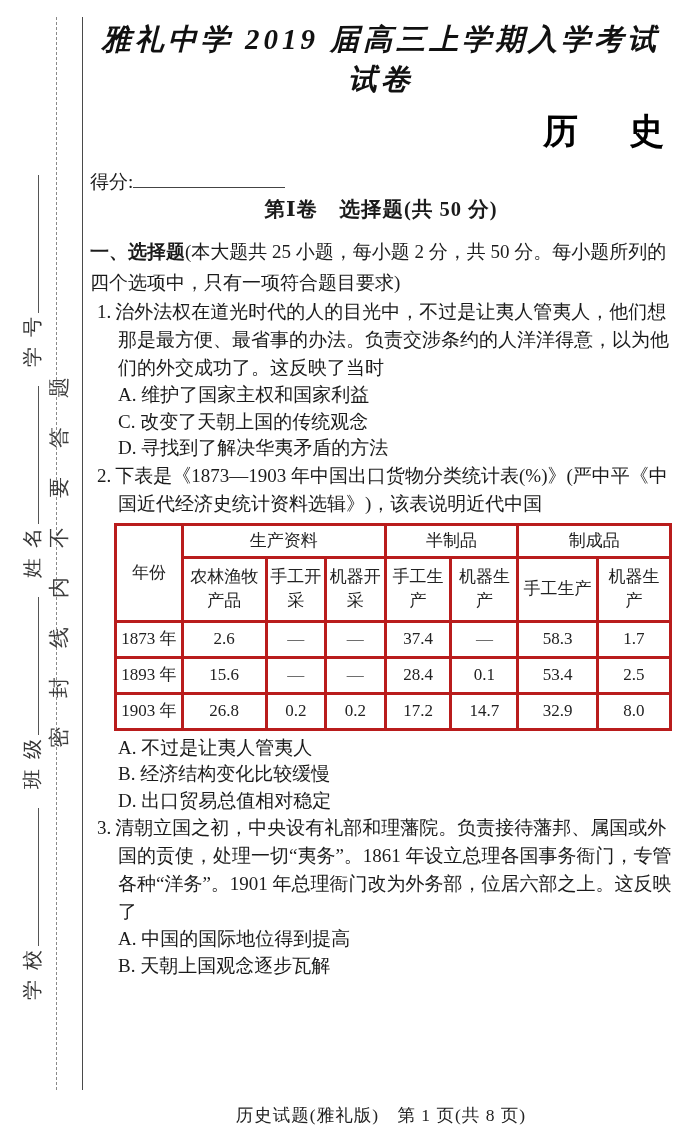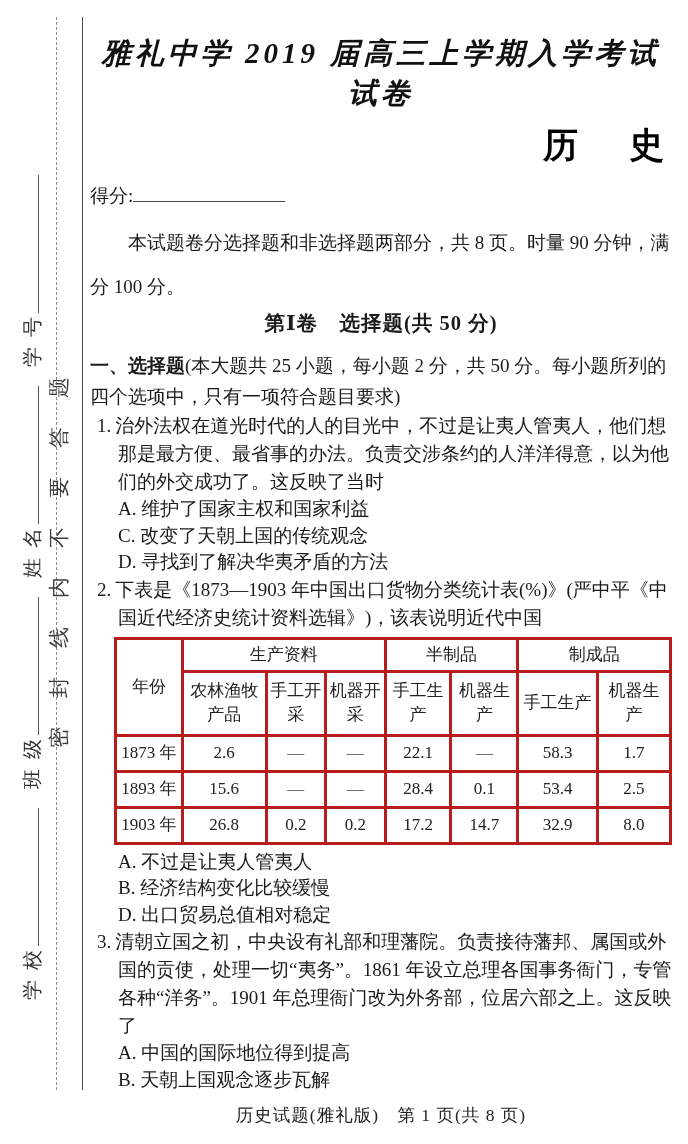--- a/index.html
+++ b/index.html
@@ -30,21 +30,21 @@
     border-bottom:1px solid #555; vertical-align:baseline; margin-left:-6px;
   }
   .seal-text {
     position:absolute; left:45px; top:748px;
     transform:rotate(-90deg); transform-origin:0 0;
     white-space:nowrap; font-size:21px; letter-spacing:29px; color:#3d3d3d;
   }
   
   .content { position:absolute; left:90px; top:14px; width:582px; }
   .exam-title {
-    margin-top:20px; text-align:center; font-size:29px; font-weight:bold;
+    margin-top:6px; text-align:center; font-size:29px; font-weight:bold;
     font-style:italic; letter-spacing:4px; color:#111;
   }
   .subject-title {
     margin-top:8px; text-align:right; font-size:35px; font-weight:bold;
     letter-spacing:8px; color:#000;
   }
   .score-row { margin-top:14px; text-align:left; font-size:19px; padding-right:2px; }
   .score-blank {
     display:inline-block; width:152px; height:1em;
     border-bottom:1.3px solid #444; vertical-align:baseline;
@@ -98,21 +98,20 @@
 
   <div class="content">
 
     <div class="exam-title">雅礼中学 2019 届高三上学期入学考试试卷</div>
     <div class="subject-title">历　史</div>
 
     <div class="score-row">
       <span>得分:</span><span class="score-blank"></span>
     </div>
 
-    <div class="intro">本试题卷分选择题和非选择题两部分，共 8 页。时量 90 分钟，满分 100 分。</div>
 
     <div class="section-title">第Ⅰ卷　选择题(共 50 分)</div>
 
     <div class="instruction">
       <span class="lead">一、选择题</span><span>(本大题共 25 小题，每小题 2 分，共 50 分。每小题所列的四个选项中，只有一项符合题目要求)</span>
     </div>
 
     <div class="question">
       <div class="q-text">
         <span class="q-num">1.</span><span>治外法权在道光时代的人的目光中，不过是让夷人管夷人，他们想那是最方便、最省事的办法。负责交涉条约的人洋洋得意，以为他们的外交成功了。这反映了当时</span>
@@ -153,21 +152,21 @@
             <th>手工生产</th>
             <th>机器生产</th>
             <th>手工生产</th>
             <th>机器生产</th>
           </tr>
           <tr class="drow">
             <td>1873 年</td>
             <td>2.6</td>
             <td class="dash">—</td>
             <td class="dash">—</td>
-            <td>22.1</td>
+            <td>37.4</td>
             <td class="dash">—</td>
             <td>58.3</td>
             <td>1.7</td>
           </tr>
           <tr class="drow">
             <td>1893 年</td>
             <td>15.6</td>
             <td class="dash">—</td>
             <td class="dash">—</td>
             <td>28.4</td>

